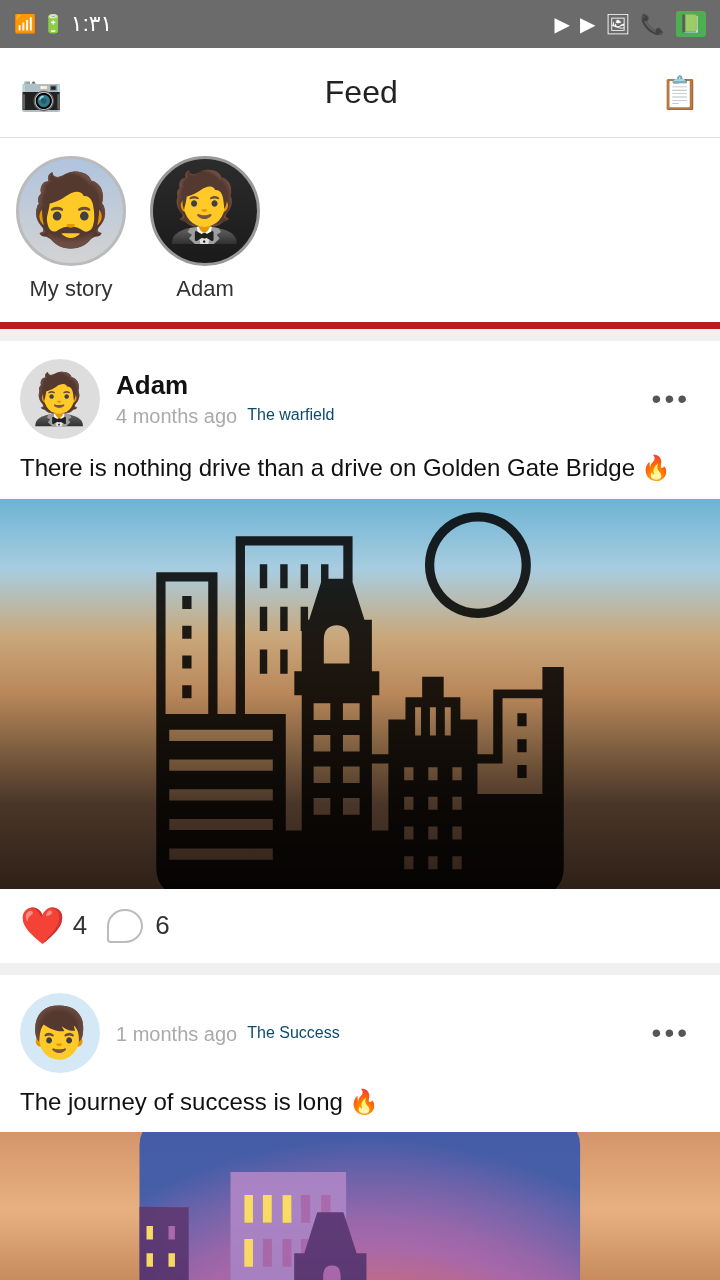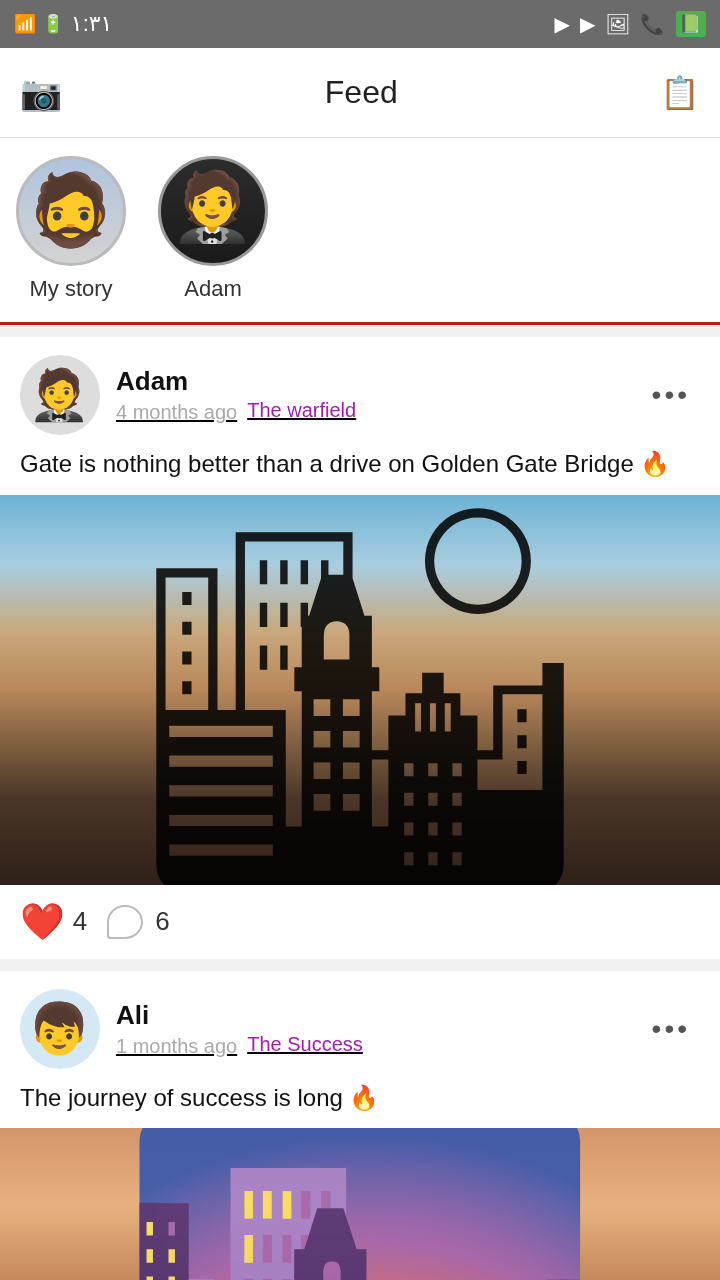--- a/index.html
+++ b/index.html
@@ -74,22 +74,22 @@
       color: #555;
       cursor: pointer;
     }
 
     
     .stories-bar {
       width: 100%;
       background: white;
       padding: 18px 16px 20px;
       display: flex;
-      gap: 32px;
-      border-bottom: 3px solid #b91c1c;
+      gap: 24px;
+      border-bottom: 7px solid #b91c1c;
     }
     .story-item {
       display: flex;
       flex-direction: column;
       align-items: center;
       gap: 10px;
       cursor: pointer;
     }
     .story-avatar {
       width: 110px;
@@ -182,28 +182,27 @@
       font-size: 26px;
       font-weight: 700;
       color: #111;
     }
     .post-time {
       font-size: 20px;
       color: #aaa;
       margin-top: 4px;
     }
     .post-location {
-      font-size: 20px;
-      color: #a21caf;
+      font-size: 16px;
+      color: #0c4a6e;
       margin-left: 10px;
     }
     .post-time-row {
       display: flex;
       align-items: center;
-      text-decoration: underline;
     }
     .post-more {
       font-size: 28px;
       color: #555;
       letter-spacing: 3px;
       cursor: pointer;
       padding: 0 10px;
     }
     .post-text {
       font-size: 24px;
@@ -341,41 +340,40 @@
       <div class="post-avatar">🤵</div>
       <div class="post-meta">
         <div class="post-name">Adam</div>
         <div class="post-time-row">
           <span class="post-time">4 months ago</span>
           <span class="post-location">The warfield</span>
         </div>
       </div>
       <span class="post-more">•••</span>
     </div>
-    <div class="post-text">Gate is nothing better than a drive on Golden Gate Bridge 🔥</div>
+    <div class="post-text">There is nothing drive than a drive on Golden Gate Bridge 🔥</div>
     <div class="post-image">
       <div class="aerial-city"></div>
     </div>
     <div class="post-actions">
       <div class="action-group">
         <span class="heart-icon">❤️</span>
         <span class="action-count">4</span>
       </div>
       <div class="action-group">
         <span class="comment-bubble"></span>
         <span class="action-count">6</span>
       </div>
     </div>
   </div>
 
   <div class="post-card">
     <div class="post-header">
       <div class="post-avatar" style="background:#d4e8f5;">👦</div>
       <div class="post-meta">
-        <div class="post-name">Ali</div>
         <div class="post-time-row">
           <span class="post-time">1 months ago</span>
           <span class="post-location">The Success</span>
         </div>
       </div>
       <span class="post-more">•••</span>
     </div>
     <div class="post-text">The journey of success is long 🔥</div>
     <div class="post-image">
       <div class="nyc-city"></div>

